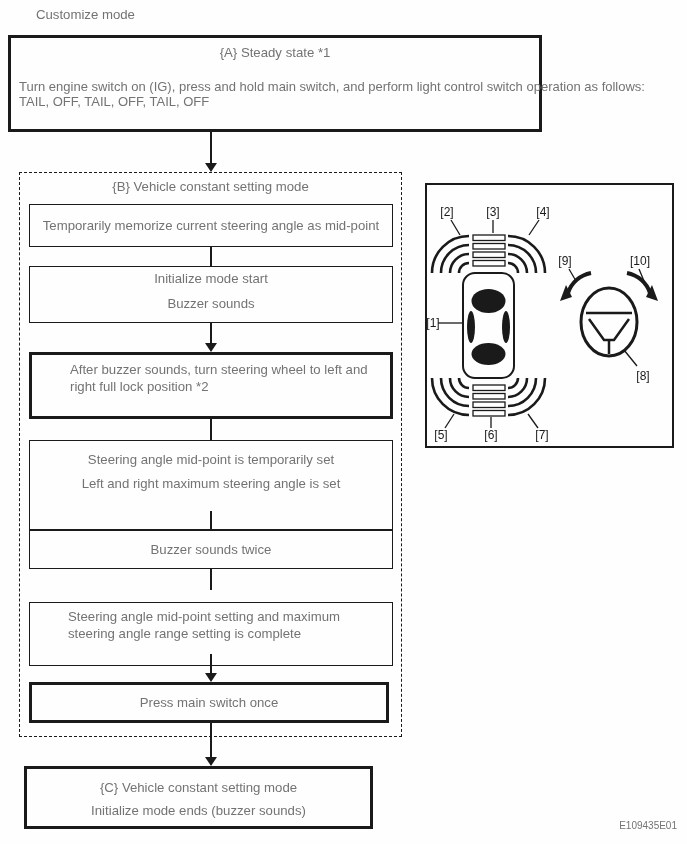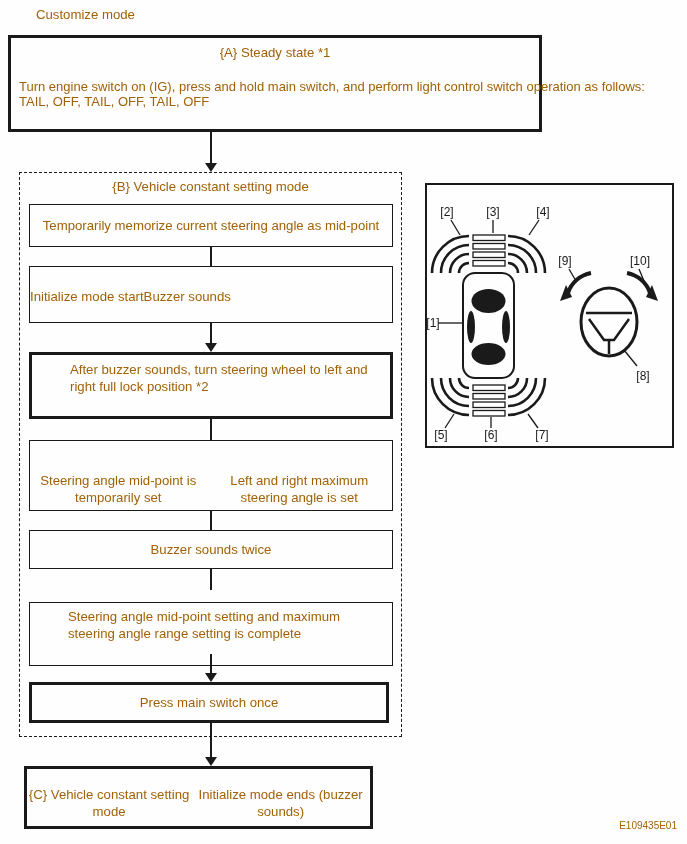--- a/index.html
+++ b/index.html
@@ -1,27 +1,27 @@
 <!DOCTYPE html>
 <html><head>
 <meta charset="utf-8">
 <style>
   html,body{margin:0;padding:0;background:#e8e8e8;}
   .page{
     position:relative;width:687px;height:844px;background:#fefefe;
-    font-family:"Liberation Sans",sans-serif;color:#a16207;overflow:hidden;
+    font-family:"Liberation Sans",sans-serif;color:#737373;overflow:hidden;
   }
   .abs{position:absolute;}
   .flowbox{
     position:absolute;border:1.6px solid #1a1a1a;background:#fefefe;
     box-sizing:border-box;font-size:13.2px;line-height:17px;
   }
   .thick{border-width:3px;}
   .c-single{display:flex;align-items:center;justify-content:center;text-align:center;}
-  .c-multi{display:flex;flex-direction:row;align-items:center;text-align:center;}
+  .c-multi{display:flex;flex-direction:column;align-items:center;text-align:center;}
   .l-multi{text-align:left;}
   .stem{position:absolute;width:2px;background:#1a1a1a;}
   .ahead{
     position:absolute;width:0;height:0;
     border-left:6px solid transparent;border-right:6px solid transparent;
     border-top:9px solid #1a1a1a;
   }
   .dashed-region{
     position:absolute;border:1.6px dashed #1a1a1a;background:transparent;
     box-sizing:border-box;
@@ -67,21 +67,21 @@
   <div class="stem" style="left:209.5px;top:323px;height:21px;"></div>
   <div class="ahead" style="left:204.5px;top:343px;"></div>
 
   <div class="flowbox thick l-multi" style="left:29px;top:352px;width:364px;height:67px;padding:6px 4px 0 38px;">
     <div>After buzzer sounds, turn steering wheel to left and</div>
     <div>right full lock position *2</div>
   </div>
 
   <div class="stem" style="left:209.5px;top:419px;height:21px;"></div>
 
-  <div class="flowbox c-multi" style="left:29px;top:440px;width:364px;height:71px;padding-top:27px;row-gap:7px;">
+  <div class="flowbox c-multi" style="left:29px;top:440px;width:364px;height:90px;padding-top:10px;row-gap:7px;">
     <span>Steering angle mid-point is temporarily set</span>
     <span>Left and right maximum steering angle is set</span>
   </div>
 
   <div class="stem" style="left:209.5px;top:511px;height:19px;"></div>
 
   <div class="flowbox c-single" style="left:29px;top:530px;width:364px;height:39px;">
     <span>Buzzer sounds twice</span>
   </div>
 

